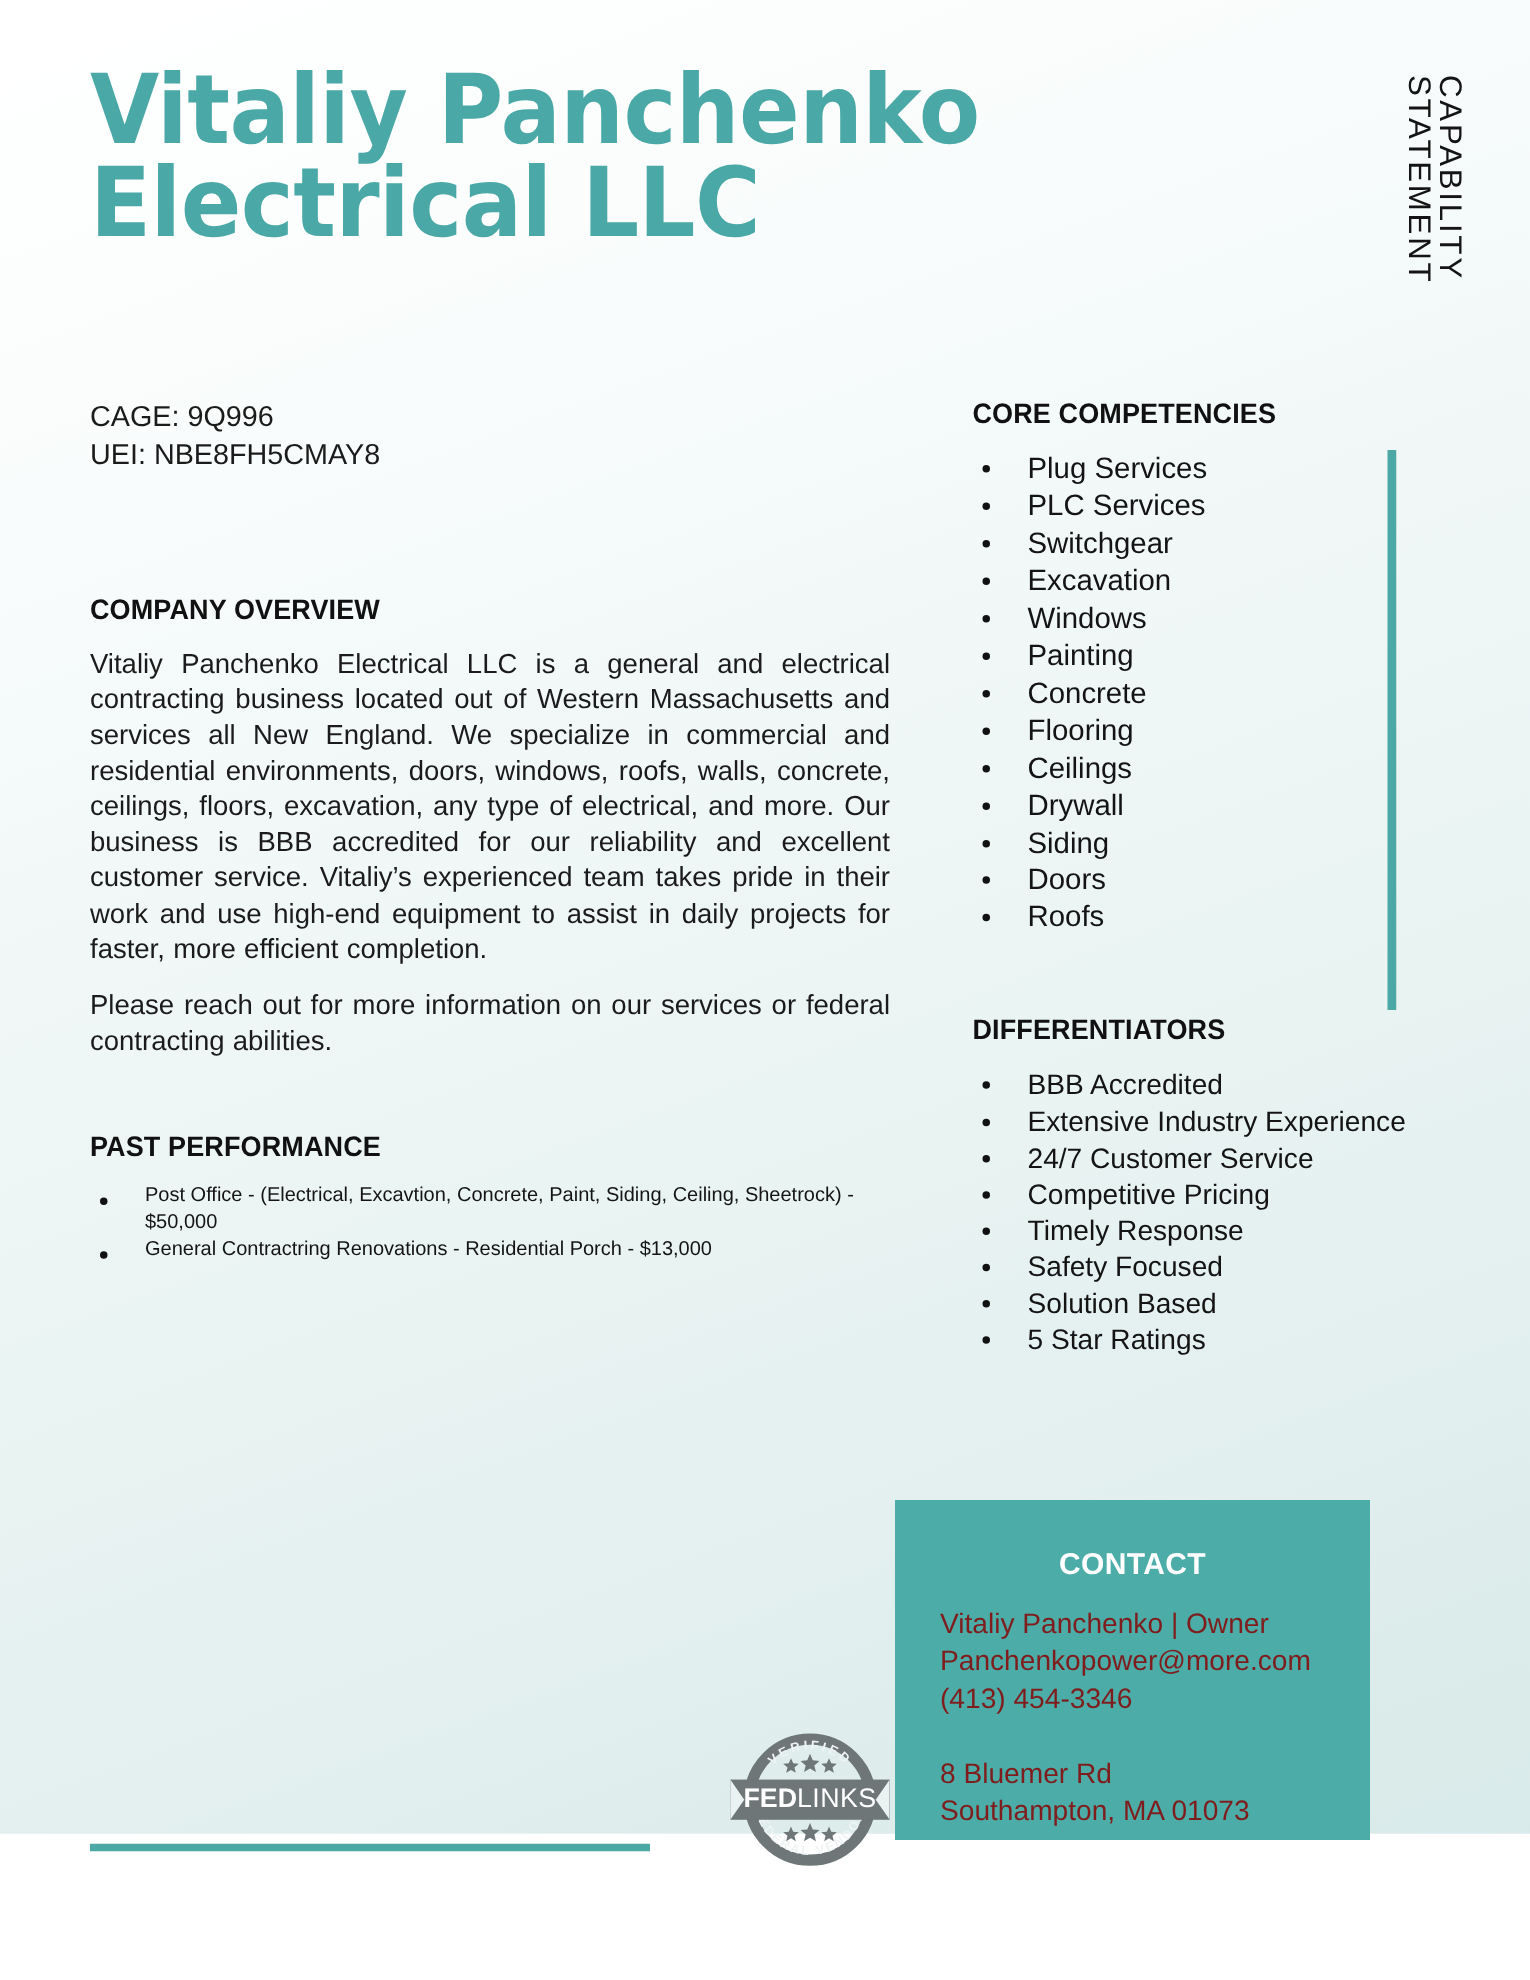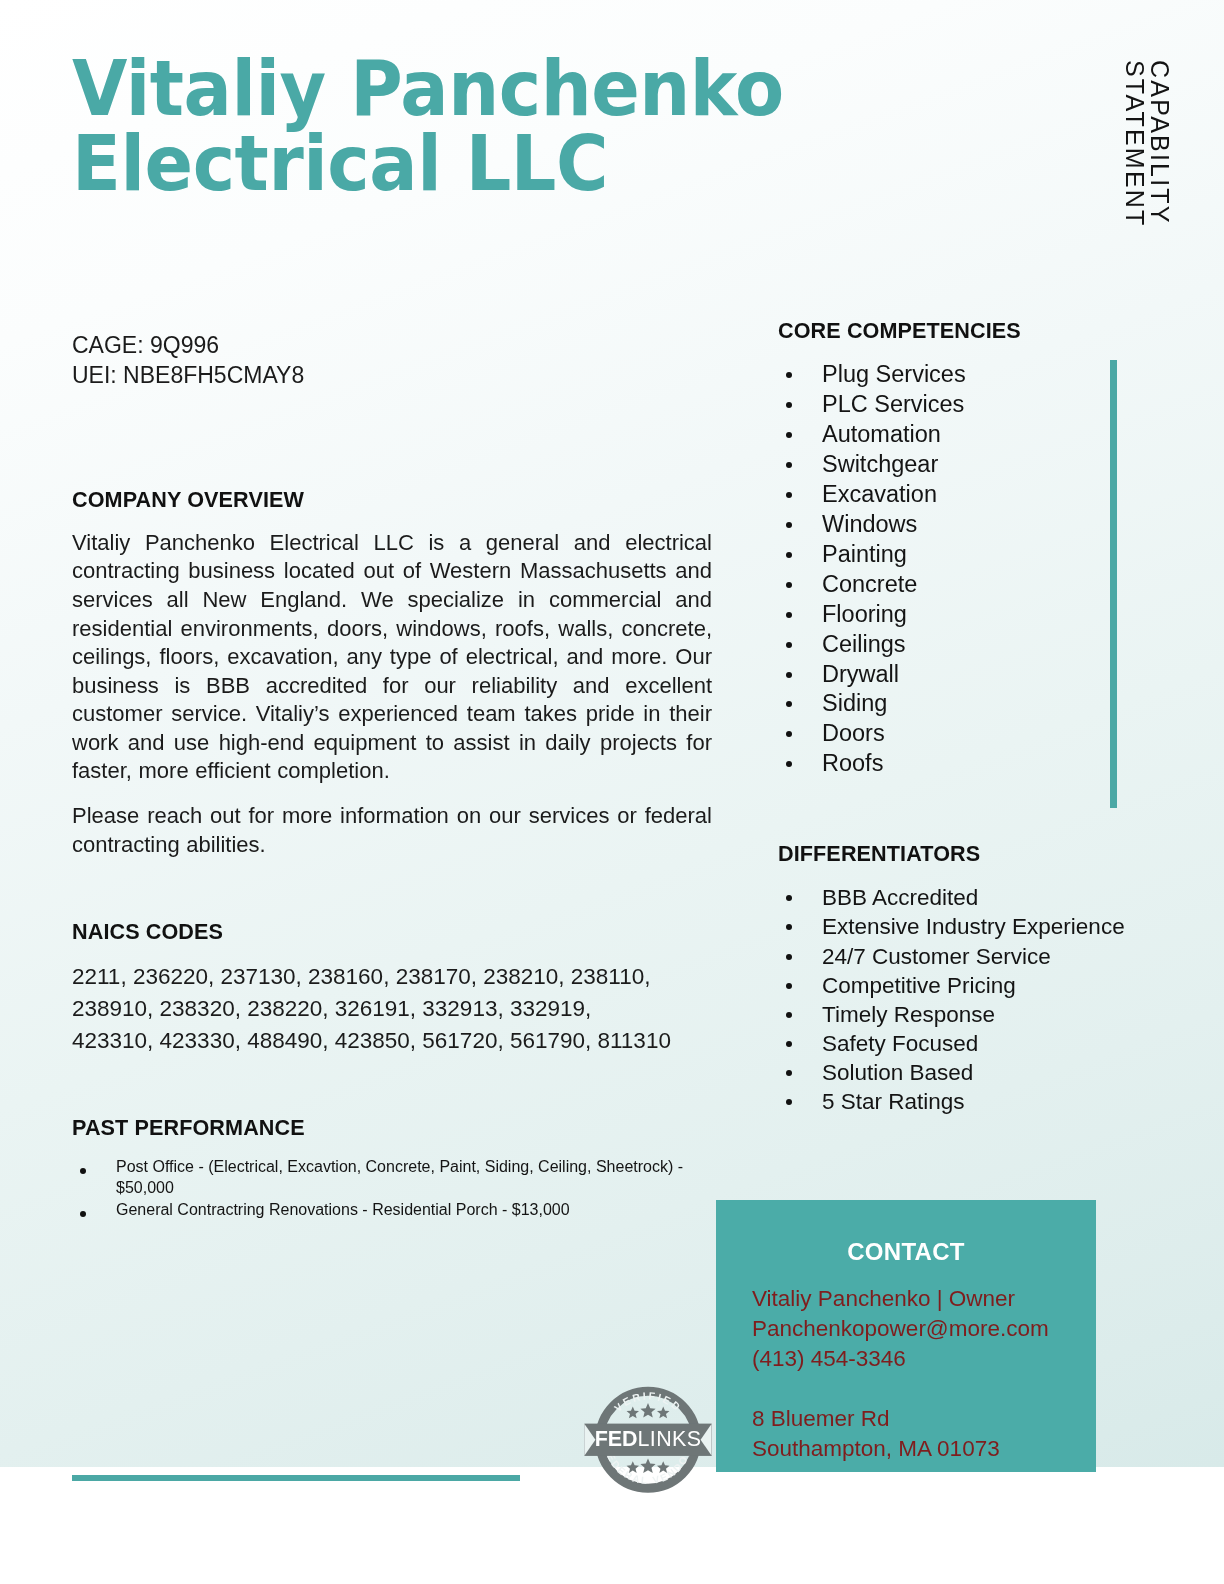--- a/index.html
+++ b/index.html
@@ -84,21 +84,21 @@
     position: absolute;
     left: 778px;
     top: 318px;
     width: 380px;
   }
 
   .ids {
     font-size: 23px;
     line-height: 1.32;
     color: #1b1b1b;
-    margin: 12px 0 0 0;
+    margin: 0 0 0 0;
   }
   .ids div { white-space: nowrap; }
 
   h2.section-head {
     font-family: "Liberation Sans", sans-serif;
     font-size: 22.5px;
     font-weight: bold;
     letter-spacing: 0.1px;
     color: #111111;
     margin: 0 0 16px 0;
@@ -247,45 +247,38 @@
       <div>CAGE: 9Q996</div>
       <div>UEI: NBE8FH5CMAY8</div>
     </div>
 
     <div id="company-overview">
       <h2 class="section-head">COMPANY OVERVIEW</h2>
       <p class="body-para">Vitaliy Panchenko Electrical LLC is a general and electrical contracting business located out of Western Massachusetts and services all New England. We specialize in commercial and residential environments, doors, windows, roofs, walls, concrete, ceilings, floors, excavation, any type of electrical, and more. Our business is BBB accredited for our reliability and excellent customer service. Vitaliy’s experienced team takes pride in their work and use high-end equipment to assist in daily projects for faster, more efficient completion.</p>
       <p class="body-para">Please reach out for more information on our services or federal contracting abilities.</p>
     </div>
 
-    <div id="naics-block">
-      <h2 class="section-head">NAICS CODES</h2>
-      <p class="naics-text">2211, 236220, 237130, 238160, 238170, 238210, 238110,
-238910, 238320, 238220, 326191, 332913, 332919,
-423310, 423330, 488490, 423850, 561720, 561790, 811310</p>
-    </div>
 
     <div id="past-perf-block">
       <h2 class="section-head">PAST PERFORMANCE</h2>
       <ul class="bullets italic" id="past-perf-list">
           <li>Post Office - (Electrical, Excavtion, Concrete, Paint, Siding, Ceiling, Sheetrock) - $50,000</li>
           <li>General Contractring Renovations - Residential Porch - $13,000</li>
         </ul>
     </div>
 
   </div>
 
   <div id="right-col">
 
     <div id="core-block">
       <h2 class="section-head">CORE COMPETENCIES</h2>
       <ul class="bullets" id="core-list">
           <li>Plug Services</li>
           <li>PLC Services</li>
-          <li>Automation</li>
           <li>Switchgear</li>
           <li>Excavation</li>
           <li>Windows</li>
           <li>Painting</li>
           <li>Concrete</li>
           <li>Flooring</li>
           <li>Ceilings</li>
           <li>Drywall</li>
           <li>Siding</li>
           <li>Doors</li>

